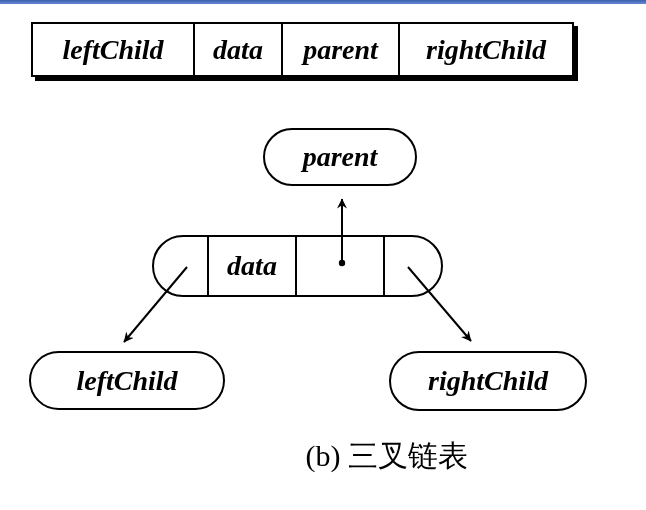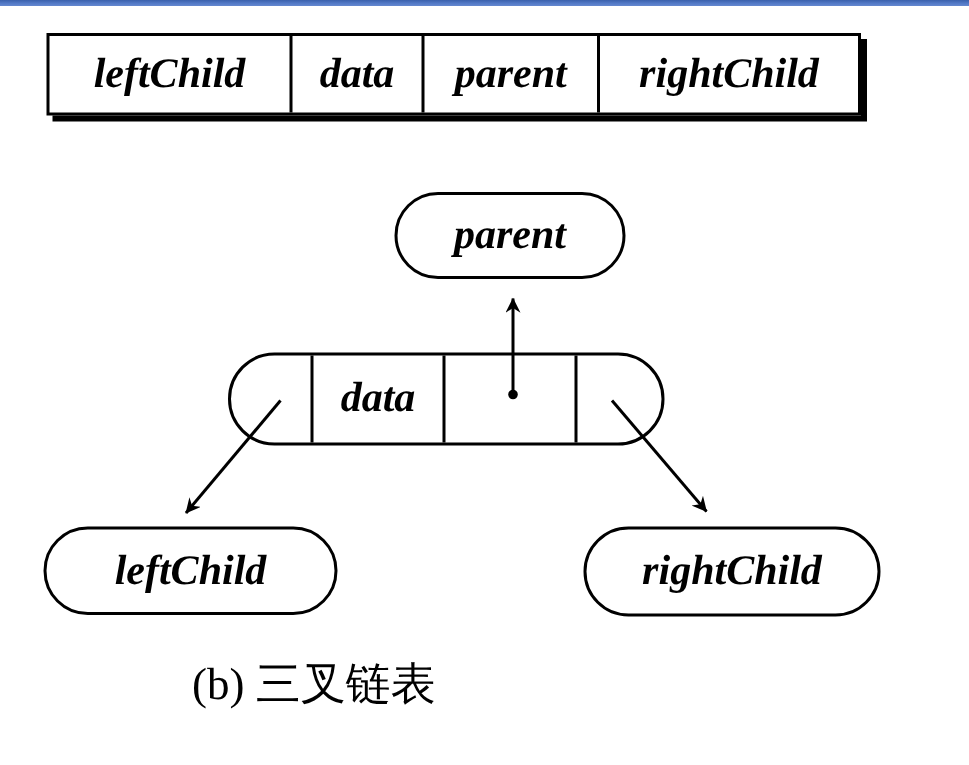--- a/index.html
+++ b/index.html
@@ -71,21 +71,21 @@
   .capsule .d3 { left: 229px; }
   .capsule .data-label {
     position: absolute; left: 55px; width: 86px; top: 0; bottom: 0;
     display: flex; align-items: center; justify-content: center;
   }
 
   .arrows-layer { position: absolute; left: 0; top: 0; width: 646px; height: 510px; pointer-events: none; }
 
   .caption {
     position: absolute; left: 128px; top: 436px; width: 340px;
-    text-align: left;
+    text-align: right;
     font-family: "Liberation Serif", "DejaVu Serif", serif;
     font-size: 30px; color: #000;
     white-space: nowrap;
   }
 </style>
 </head>
 <body>
 
 <div class="canvas">
 

